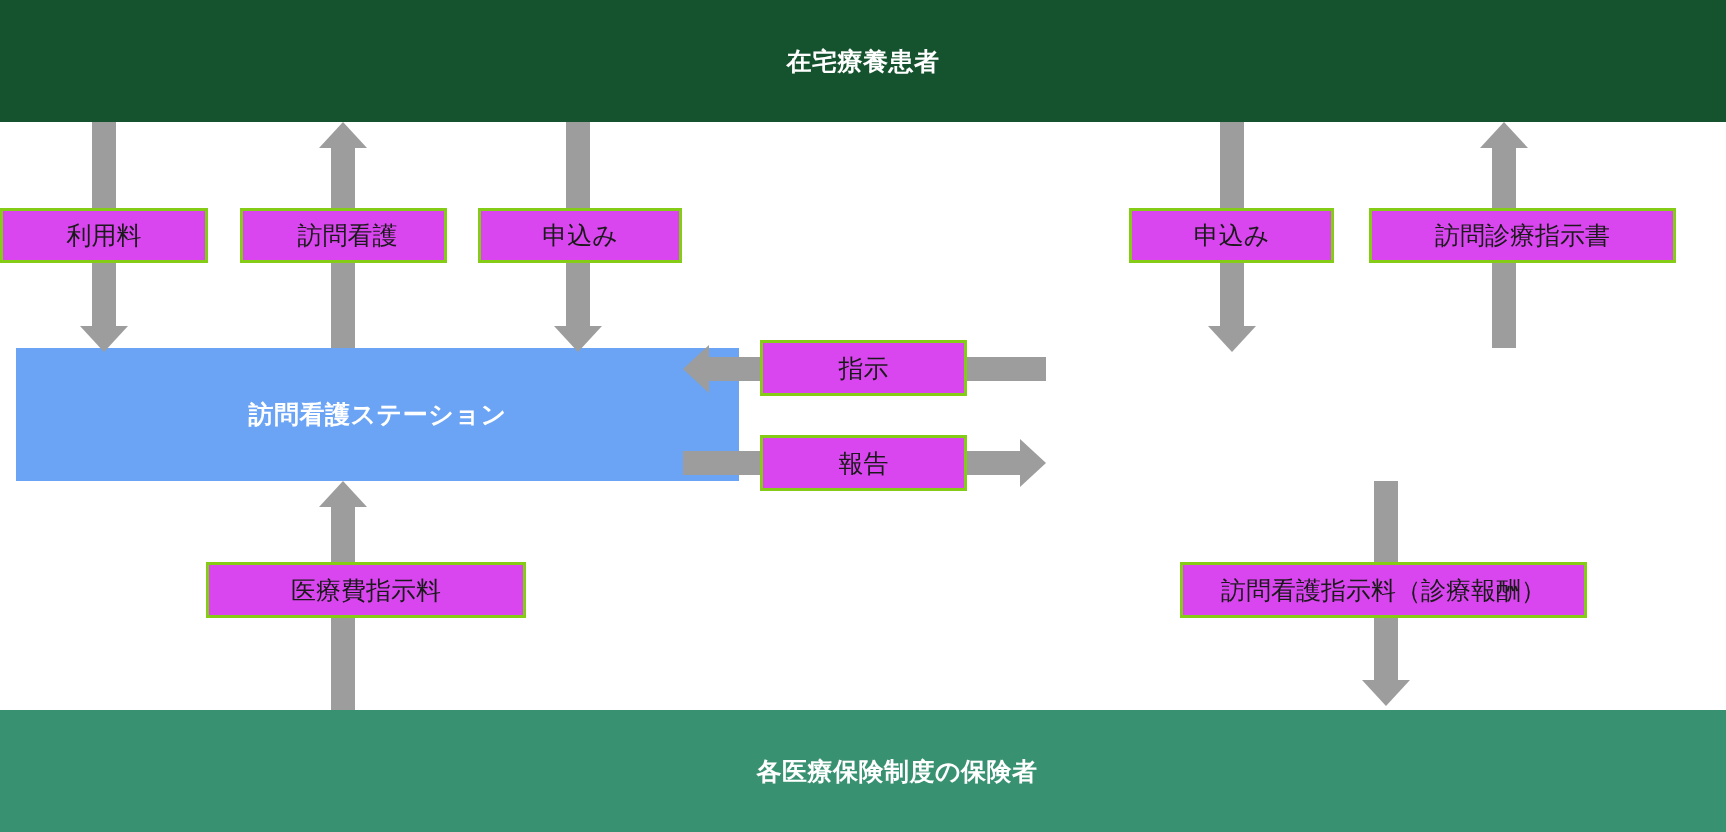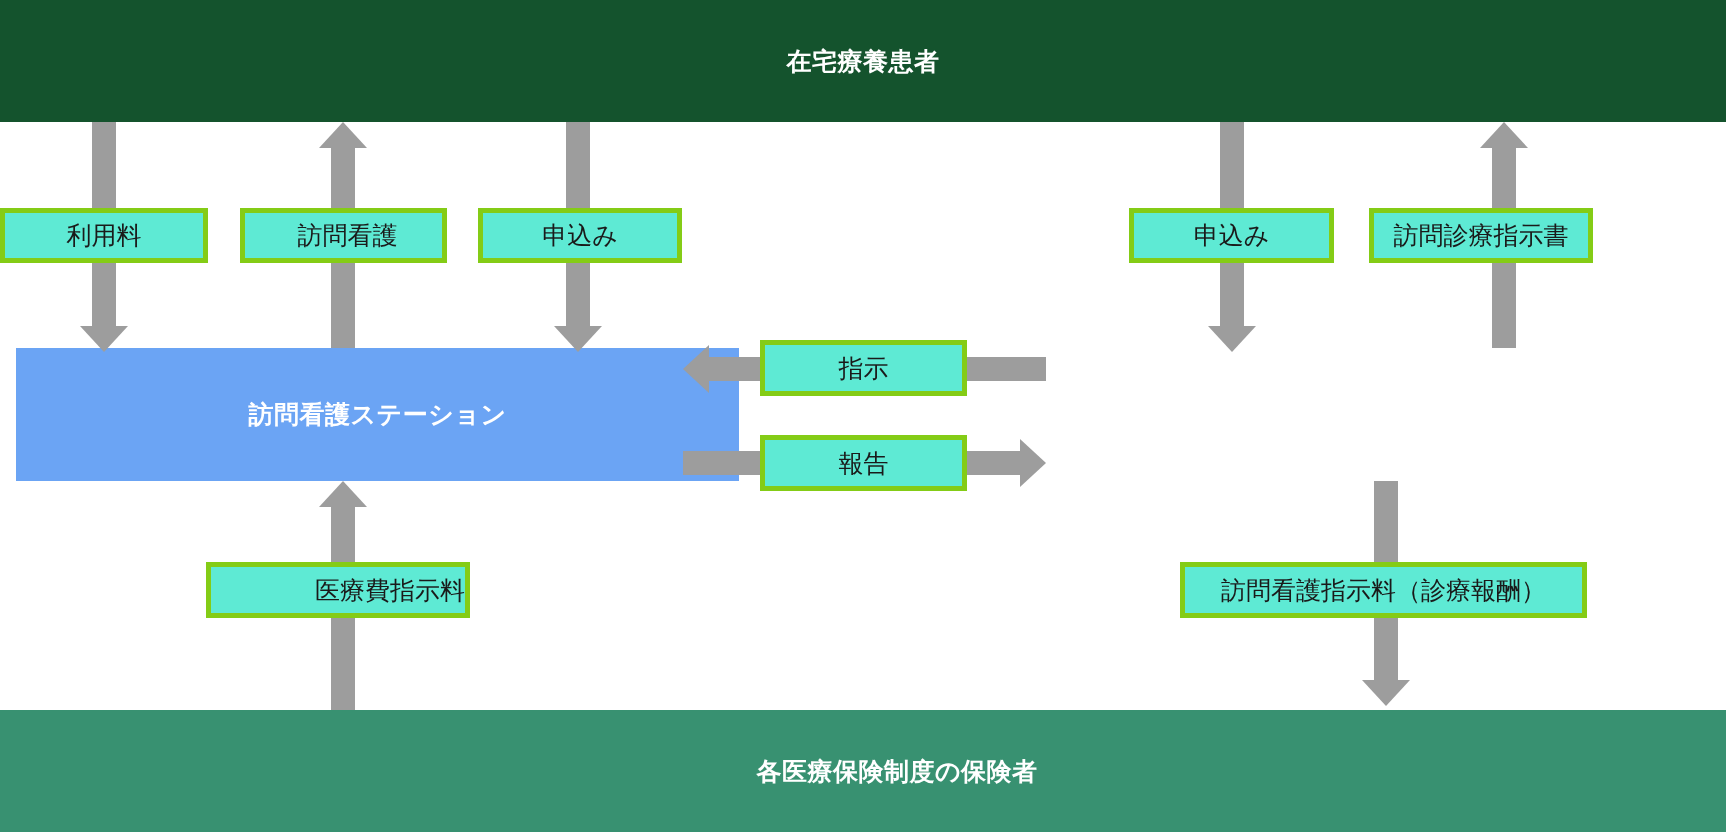--- a/index.html
+++ b/index.html
@@ -30,22 +30,22 @@
     letter-spacing: 0.5px;
     white-space: nowrap;
   }
   .band-red   { background: #14532d; }
   .band-blue  { background: #6ba4f4; }
   .band-green { background: #389171; }
 
   
   .labelbox {
     position: absolute;
-    background: #5eead4;
-    border: 5px solid #84cc16;
+    background: #d946ef;
+    border: 3px solid #84cc16;
     display: flex;
     align-items: center;
     justify-content: center;
     font-size: 25px;
     color: #1a1a1a;
     white-space: nowrap;
     box-sizing: border-box;
     z-index: 5;
   }
 
@@ -124,39 +124,39 @@
   </div>
 
   <div class="arrow-v" style="left:1220px; top:122px; width:24px; height:208px;"></div>
   <div class="head head-down" style="left:1208px; top:326px;"></div>
   <div class="labelbox" style="left:1129px; top:208px; width:205px; height:55px;">
     <span>申込み</span>
   </div>
 
   <div class="arrow-v" style="left:1492px; top:148px; width:24px; height:200px;"></div>
   <div class="head head-up" style="left:1480px; top:122px;"></div>
-  <div class="labelbox" style="left:1369px; top:208px; width:224px; height:55px;">
+  <div class="labelbox" style="left:1369px; top:208px; width:307px; height:55px;">
     <span>訪問診療指示書</span>
   </div>
 
   <div class="arrow-h" style="left:709px; top:357px; width:337px; height:24px;"></div>
   <div class="head head-left" style="left:683px; top:345px;"></div>
   <div class="labelbox" style="left:760px; top:340px; width:207px; height:56px;">
     <span>指示</span>
   </div>
 
   <div class="arrow-h" style="left:683px; top:451px; width:337px; height:24px;"></div>
   <div class="head head-right" style="left:1020px; top:439px;"></div>
   <div class="labelbox" style="left:760px; top:435px; width:207px; height:56px;">
     <span>報告</span>
   </div>
 
   <div class="arrow-v" style="left:331px; top:507px; width:24px; height:203px;"></div>
   <div class="head head-up" style="left:319px; top:481px;"></div>
-  <div class="labelbox" style="left:206px; top:562px; width:264px; height:56px;justify-content:flex-end;">
+  <div class="labelbox" style="left:206px; top:562px; width:320px; height:56px;">
     <span>医療費指示料</span>
   </div>
 
   <div class="arrow-v" style="left:1374px; top:481px; width:24px; height:203px;"></div>
   <div class="head head-down" style="left:1362px; top:680px;"></div>
   <div class="labelbox" style="left:1180px; top:562px; width:407px; height:56px;">
     <span>訪問看護指示料（診療報酬）</span>
   </div>
 
 </div>

